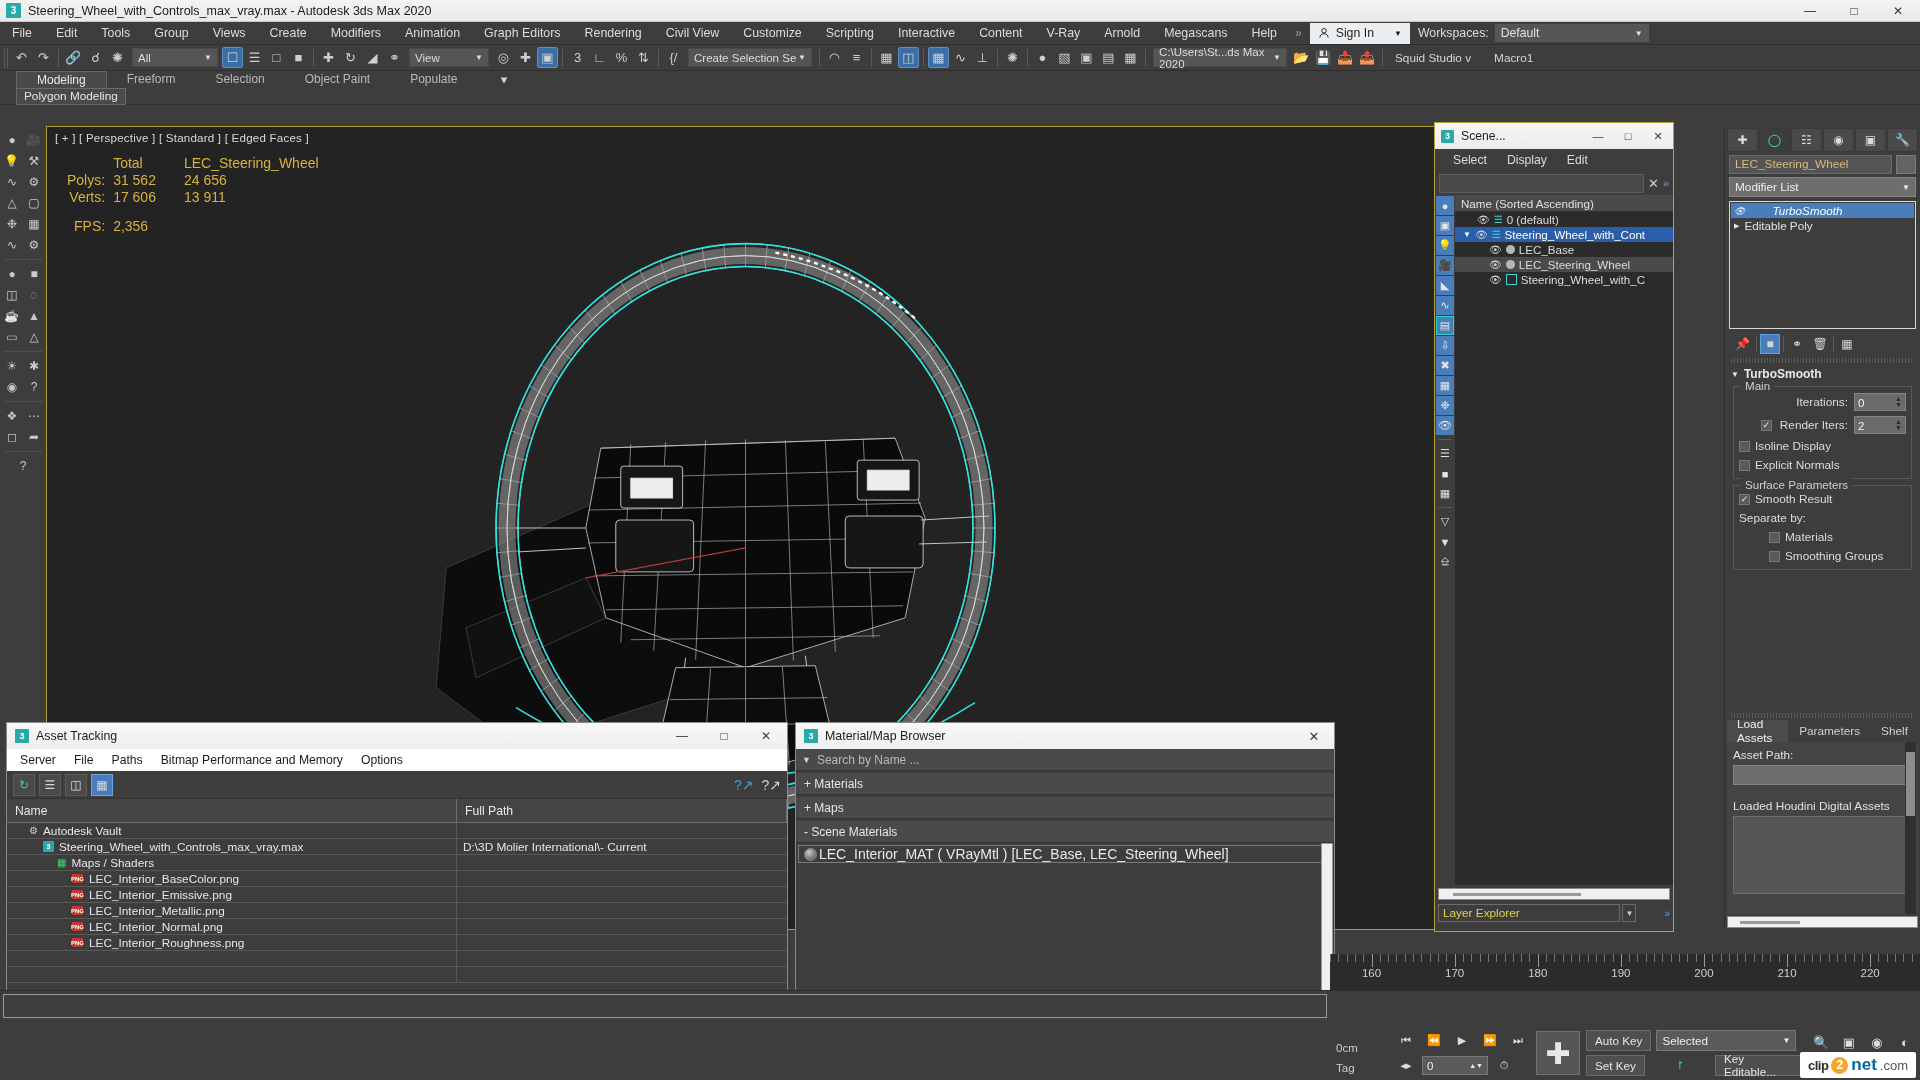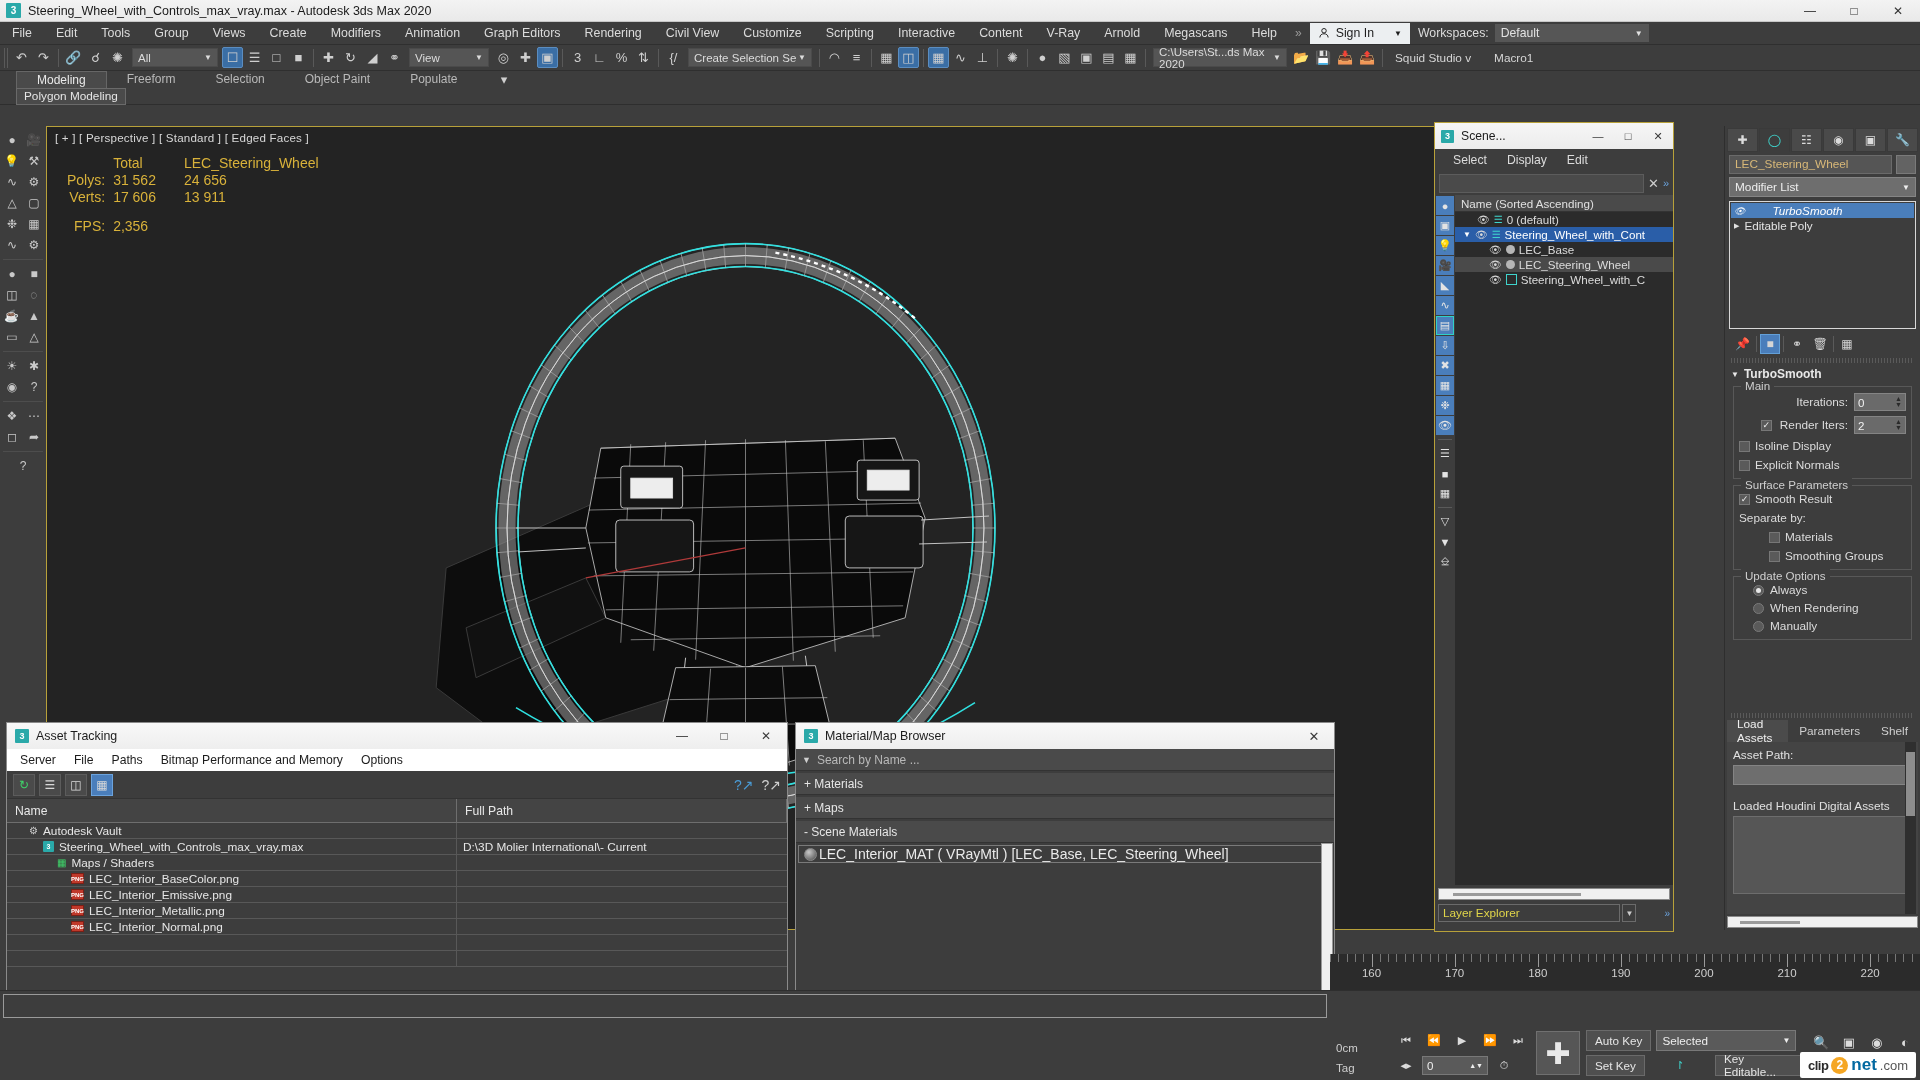--- a/index.html
+++ b/index.html
@@ -698,35 +698,20 @@
         <div style="font-size:11.8px;color:#dcdcdc;margin-bottom:5px;">Separate by:</div>
         <div class="cbx" style="padding-left:30px;">
           <span class="box"></span>
           <span>Materials</span>
         </div>
         <div class="cbx" style="padding-left:30px;margin-bottom:0;">
           <span class="box"></span>
           <span>Smoothing Groups</span>
         </div>
       </div>
-      <div class="grp">
-        <div class="gt">Update Options</div>
-        <div class="rad">
-          <span class="rb on"></span>
-          <span>Always</span>
-        </div>
-        <div class="rad">
-          <span class="rb"></span>
-          <span>When Rendering</span>
-        </div>
-        <div class="rad" style="margin-bottom:0;">
-          <span class="rb"></span>
-          <span>Manually</span>
-        </div>
-      </div>
     </div>
 
     <div class="cp-lower">
       <div class="cp-divider"></div>
       <div class="cp-ltabs">
         <div class="cp-ltab on">Load Assets</div>
         <div class="cp-ltab">Parameters</div>
         <div class="cp-ltab">Shelf</div>
       </div>
       <div class="cp-lbody">
@@ -815,20 +800,27 @@
         <div class="c1" style="padding-left:64px;">
           <span class="pngic">PNG</span>
           <span>LEC_Interior_Metallic.png</span>
         </div>
         <div class="c2"></div>
       </div>
       <div class="aw-row">
         <div class="c1" style="padding-left:64px;">
           <span class="pngic">PNG</span>
           <span>LEC_Interior_Normal.png</span>
+        </div>
+        <div class="c2"></div>
+      </div>
+      <div class="aw-row">
+        <div class="c1" style="padding-left:64px;">
+          <span class="pngic">PNG</span>
+          <span>LEC_Interior_Roughness.png</span>
         </div>
         <div class="c2"></div>
       </div>
       <div class="aw-row">
           <div class="c1"></div>
           <div class="c2"></div>
         </div>
       <div class="aw-row">
           <div class="c1"></div>
           <div class="c2"></div>

